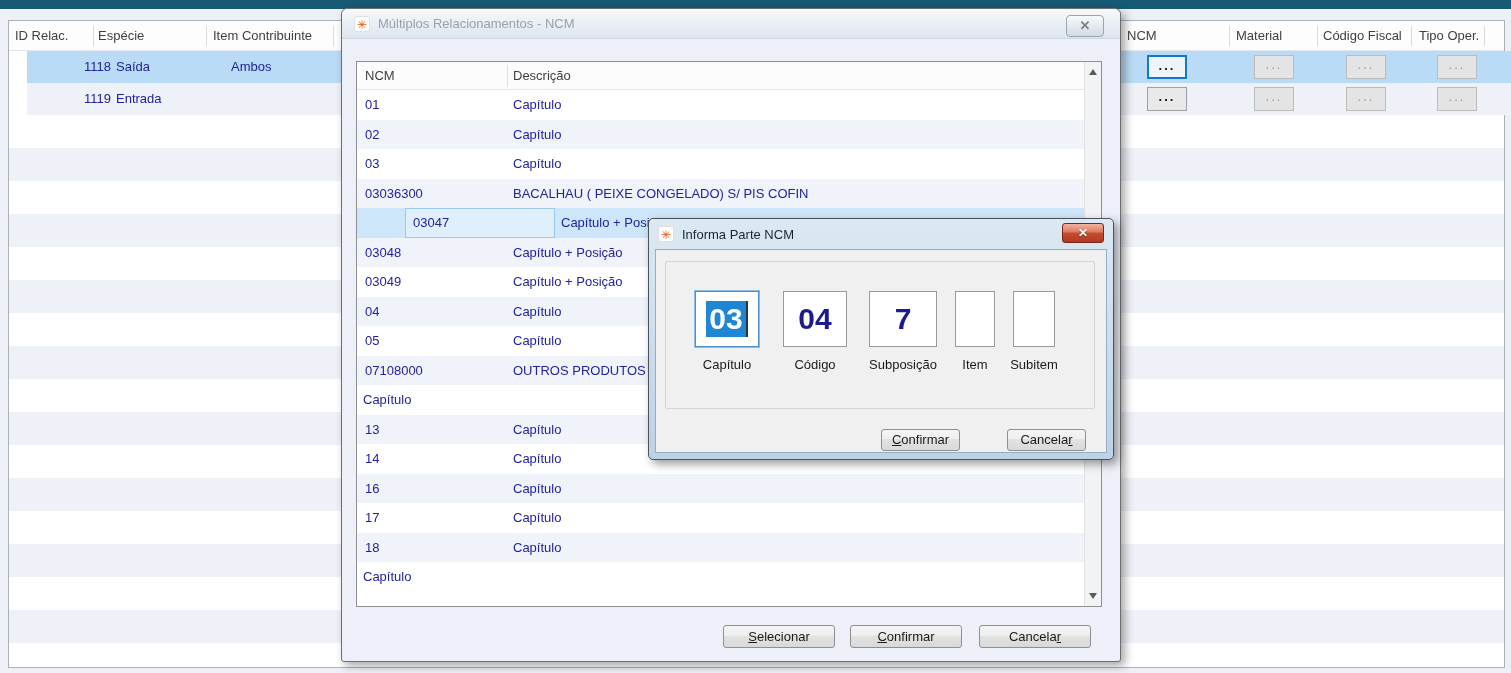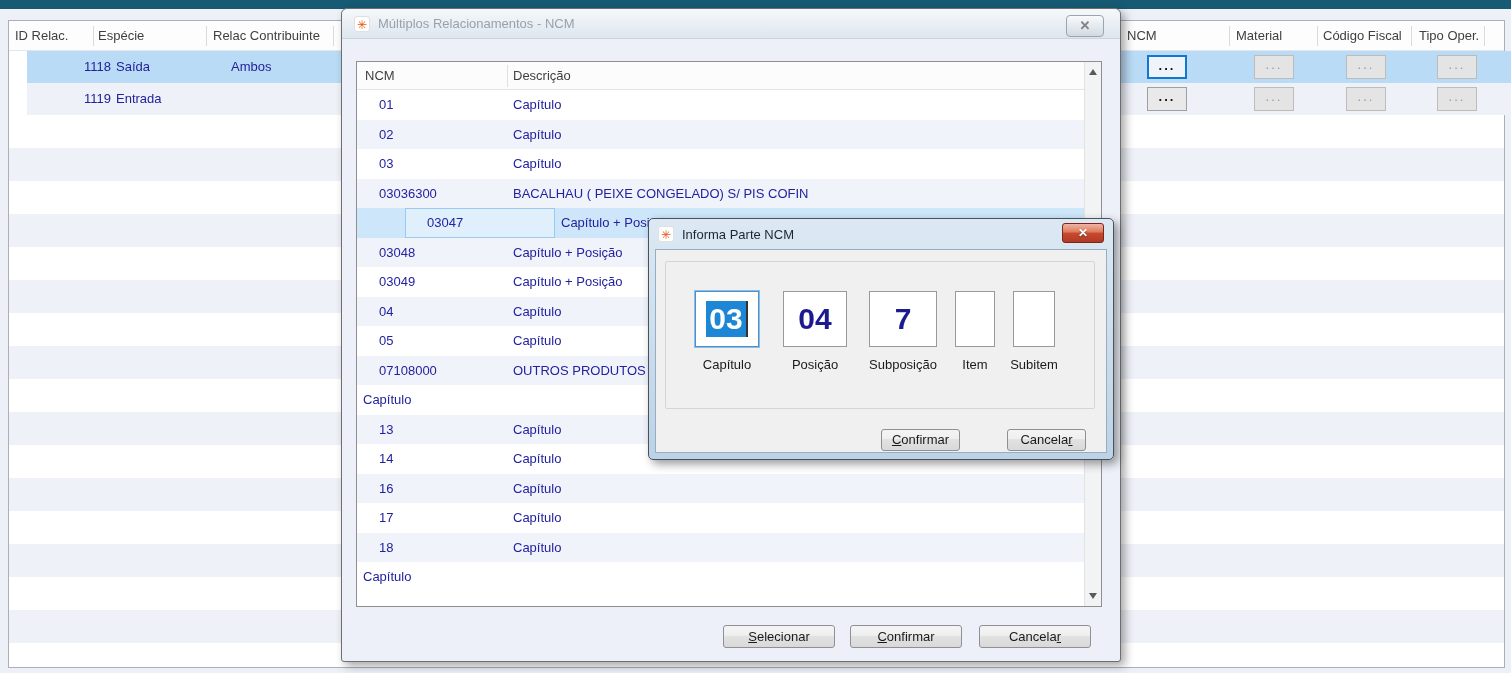--- a/index.html
+++ b/index.html
@@ -49,21 +49,21 @@
               background:#fff; border:1px solid #8f8f8f; }
   .list-header { position:absolute; left:0; top:0; width:727px; height:28px; background:#fcfcfc;
                  border-bottom:1px solid #e4e4e4; color:#3f3f3f; }
   .list-header .lh1 { position:absolute; left:8px; top:6px; }
   .list-header .lh2 { position:absolute; left:156px; top:6px; }
   .list-header .lh-sep { position:absolute; left:150px; top:3px; width:1px; height:22px; background:#e0e0e0; }
   .list-rows { position:absolute; left:0; top:28px; width:727px; }
   .lrow { display:flex; height:29.5px; line-height:29.5px; color:#2222a0; background:#fff; }
   .lrow.alt { background:#f0f3fa; }
   .lrow.sel { background:#cde6f9; }
-  .lrow .c1 { width:150px; padding-left:22px; }
+  .lrow .c1 { width:150px; padding-left:8px; }
   .lrow.sel .c1 { background:#dfeffc; box-shadow:inset 0 0 0 1px #9cc9ee;margin-left:48px; }
   .lrow .c2 { flex:1; padding-left:6px; white-space:nowrap; overflow:hidden; }
 
   .vscroll { position:absolute; right:0; top:0; width:17px; height:544px; background:#f2f3f5;
              border-left:1px solid #e2e2e2; }
   .sbtn { position:absolute; left:0; width:17px; height:17px; }
   .sbtn .tri { position:absolute; left:4px; width:0; height:0; border-left:4.5px solid transparent;
                border-right:4.5px solid transparent; }
   .sup { top:2px; } .sup .tri { top:5px; border-bottom:6px solid #5a5a5a; }
   .sdn { bottom:2px; } .sdn .tri { top:6px; border-top:6px solid #5a5a5a; }
@@ -104,21 +104,21 @@
 </style>
 </head>
 <body>
 
 <div class="topbar"></div>
 
 <div class="bg-table">
   <div class="bg-header">
     <span style="left:6px">ID Relac.</span>
     <span style="left:89px">Espécie</span>
-    <span style="left:204px">Relac Contribuinte</span>
+    <span style="left:204px">Item Contribuinte</span>
     <span style="left:1118px">NCM</span>
     <span style="left:1227px">Material</span>
     <span style="left:1314px">Código Fiscal</span>
     <span style="left:1410px">Tipo Oper.</span>
     <i class="h-sep" style="left:84px"></i>
     <i class="h-sep" style="left:197px"></i>
     <i class="h-sep" style="left:324px"></i>
     <i class="h-sep" style="left:1220px"></i>
     <i class="h-sep" style="left:1308px"></i>
     <i class="h-sep" style="left:1402px"></i>
@@ -257,21 +257,21 @@
     <div class="fcol fc1">
       <div class="fbox w64 focus">
           <span class="selval">03</span>
         </div>
       <div class="flabel">Capítulo</div>
     </div>
     <div class="fcol fc2">
       <div class="fbox w64">
           <span>04</span>
         </div>
-      <div class="flabel">Posição</div>
+      <div class="flabel">Código</div>
     </div>
     <div class="fcol fc3">
       <div class="fbox w68">
           <span>7</span>
         </div>
       <div class="flabel">Subposição</div>
     </div>
     <div class="fcol fc4">
       <div class="fbox w40">
           <span></span>

